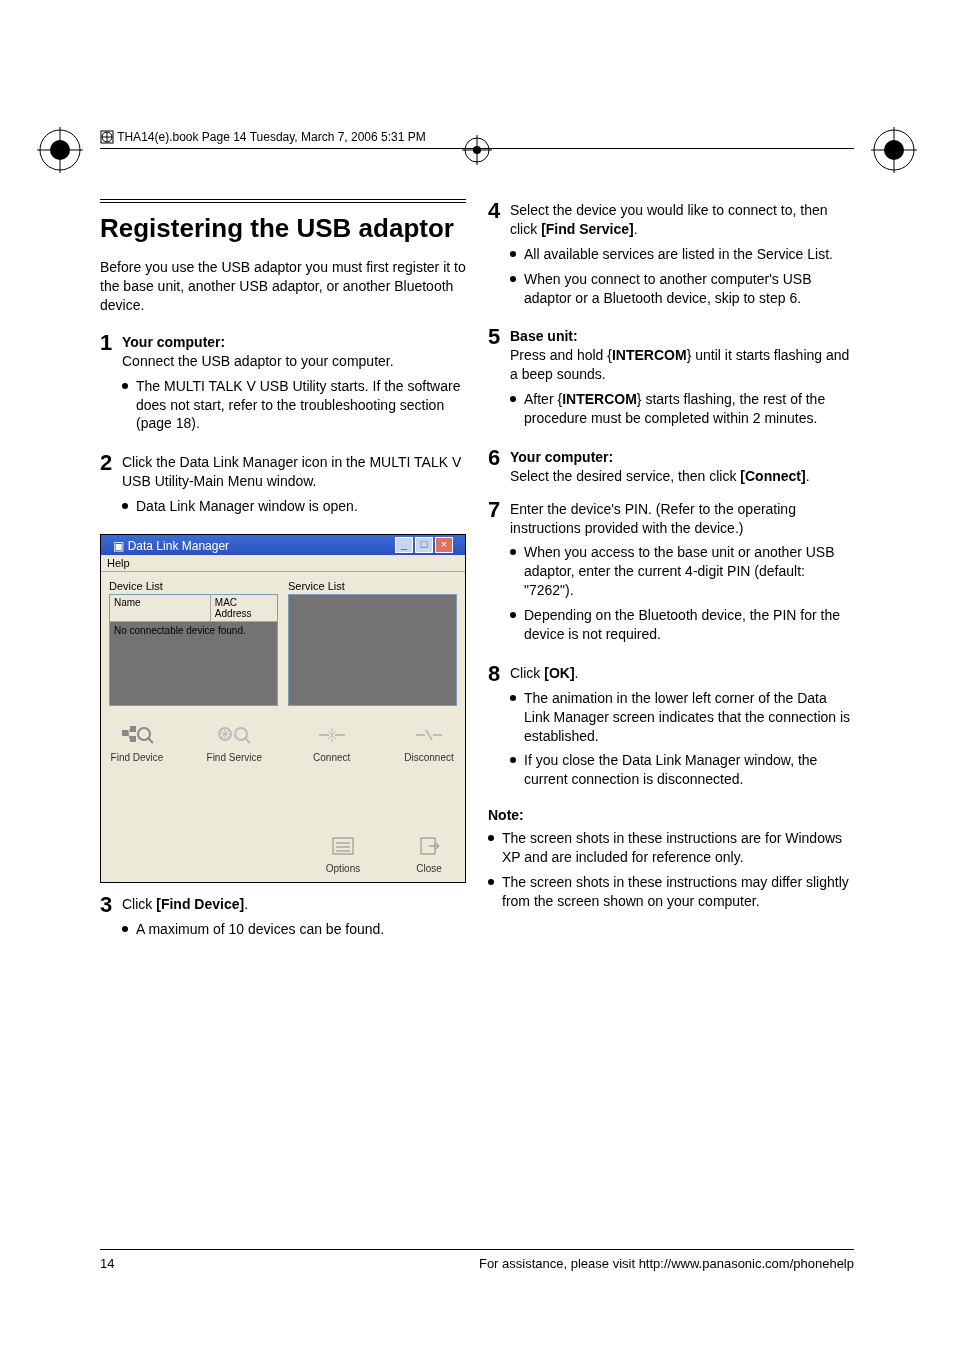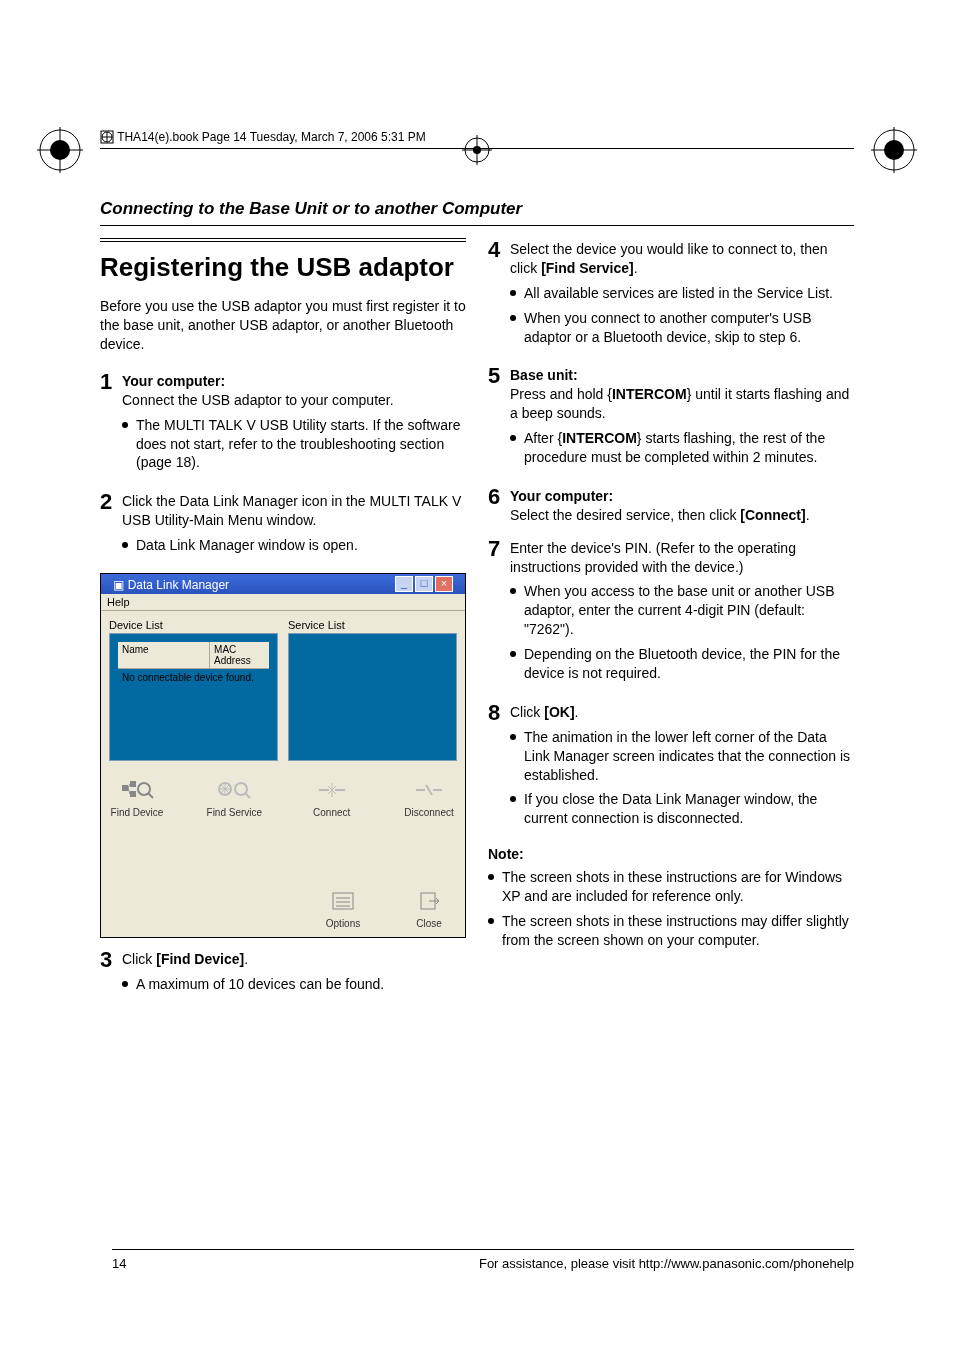--- a/index.html
+++ b/index.html
@@ -84,38 +84,38 @@
     font-size:12px;
   }
   .titlebar .wbtns { display:flex; gap:2px; }
   .titlebar .wbtn { width:16px; height:14px; background:#c8d4f0; border:1px solid #fff; color:#2a52be; font-size:11px; line-height:12px; text-align:center; }
   .titlebar .wbtn.close { background:#e07060; color:#fff; }
   .menubar { background:#ece9d8; padding:2px 6px; border-bottom:1px solid #aca899; }
   .panel { padding:8px; background:#ece9d8; }
   .lists { display:flex; gap:10px; }
   .list-col { flex:1; }
   .list-label { margin-bottom:2px; }
-  .listbox { border:1px solid #7f9db9; background:#0369a1; height:110px; padding:8px; overflow:hidden; }
+  .listbox { border:1px solid #7f9db9; background:#737373; height:110px; padding:0; overflow:hidden; }
   .listhead {
     display:flex; font-size:10px; border-bottom:1px solid #aca899;
   }
   .listhead span { padding:2px 4px; border-right:1px solid #aca899; background:#ece9d8; }
   .listhead span:first-child { flex:0 0 55%; }
   .listhead span:last-child { flex:1; border-right:none; }
   .list-empty { font-size:10px; padding:3px 4px; color:#000; }
   .toolbar-row {
     display:flex; justify-content:space-between; margin-top:16px; text-align:center;
   }
   .tb-item { width:56px; font-size:10px; color:#333; }
   .tb-icon { height:26px; display:flex; align-items:center; justify-content:center; margin-bottom:4px; }
   .anim-area { height:70px; }
   .bottom-row { display:flex; justify-content:flex-end; gap:30px; margin-top:0px;text-align:center; }
   .footer {
     position:absolute;
-    left:12px; right:0;
+    left:0; right:0;
     bottom: -50px;
     border-top:1px solid #000;
     padding-top:6px;
     font-size:13px;
     display:flex;
   }
   .footer .pgnum { width:60px; }
   .footer .ftext { flex:1; text-align:right; }
   .button-label { display:inline; font-weight:bold; }
   .hw-button { font-weight:bold; }
@@ -165,21 +165,20 @@
     <div class="header-line">
       <svg width="14" height="14" style="vertical-align:-3px">
           <rect x="1" y="1" width="12" height="12" fill="none" stroke="#000"></rect>
           <circle cx="7" cy="7" r="5" fill="none" stroke="#000"></circle>
           <line x1="2" y1="7" x2="12" y2="7" stroke="#000"></line>
           <line x1="7" y1="2" x2="7" y2="12" stroke="#000"></line>
         </svg>
       <span>THA14(e).book  Page 14  Tuesday, March 7, 2006  5:31 PM</span>
     </div>
 
-    <div class="section-header">Connecting to the Base Unit or to another Computer</div>
 
     <div class="columns">
 
       <div class="col">
         <div class="title-block">
           <h1>Registering the USB adaptor</h1>
         </div>
         <p class="intro">Before you use the USB adaptor you must first register it to the base unit, another USB adaptor, or another Bluetooth device.</p>
 
         <div class="step">

